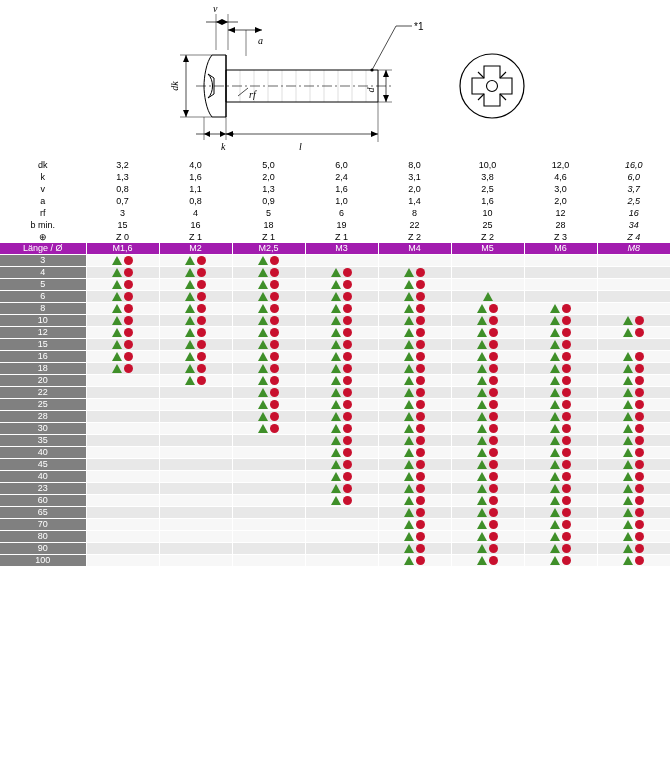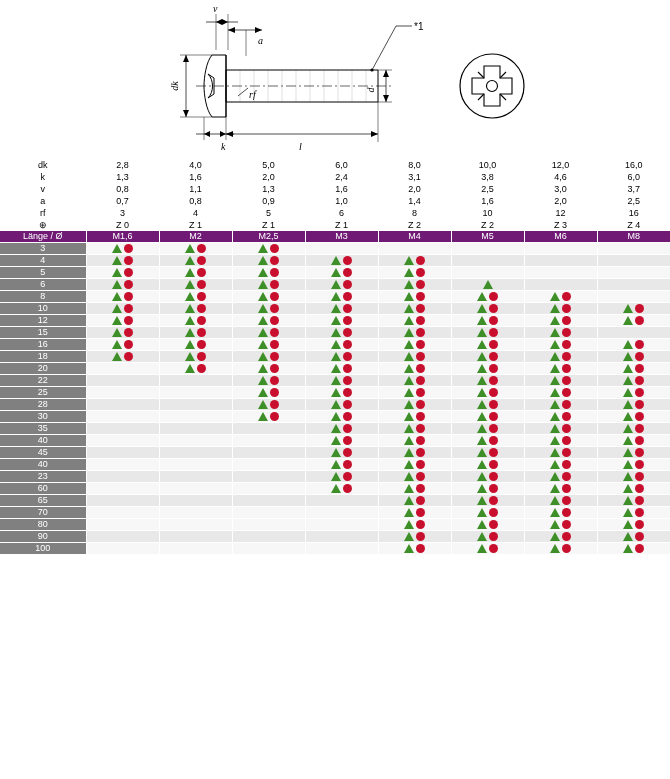--- a/index.html
+++ b/index.html
@@ -52,37 +52,37 @@
   tr.dim td.label {
     font-size: 9px;
   }
   tr.dim td.val {
     font-size: 9px;
   }
   tr.dim.last td { border-bottom: none; }
 
   
   tr.hdr td {
-    background: #701a75;
+    background: #a21caf;
     color: #ffffff;
     font-weight: bold;
     font-size: 9.5px;
     height: 15px;
     border-right: 1px solid #ffffff;
     border-bottom: 1px solid #ffffff;
   }
   tr.hdr td:last-child { border-right: none; }
 
   
   tbody tr td {
     height: 18px;
     border-bottom: 1px solid #ffffff;
     border-right: 1px solid #ffffff;
   }
-  tbody tr td:last-child { border-right: none; }
+  tbody tr td:last-child { border-right: none; font-style: italic; }
 
   td.len {
     background: #808080;
     color: #ffffff;
     font-weight: bold;
     font-size: 9.5px;
   }
   tr.alt td.cell { background: #e8e8e8; }
   tr.reg td.cell { background: #f7f7f7; }
 
@@ -213,21 +213,21 @@
       <col class="sz">
       <col class="sz">
     <col class="sz">
       <col class="sz">
       <col class="sz">
       <col class="sz">
   </colgroup>
   <tbody id="table-body">
       <tr class="dim">
         <td class="label">dk</td>
-        <td class="val">2,8</td>
+        <td class="val">3,2</td>
         <td class="val">4,0</td>
         <td class="val">5,0</td>
         <td class="val">6,0</td>
         <td class="val">8,0</td>
         <td class="val">10,0</td>
         <td class="val">12,0</td>
         <td class="val">16,0</td>
       </tr>
       <tr class="dim">
         <td class="label">k</td>
@@ -266,20 +266,31 @@
         <td class="label">rf</td>
         <td class="val">3</td>
         <td class="val">4</td>
         <td class="val">5</td>
         <td class="val">6</td>
         <td class="val">8</td>
         <td class="val">10</td>
         <td class="val">12</td>
         <td class="val">16</td>
       </tr>
+      <tr class="dim">
+        <td class="label">b min.</td>
+        <td class="val">15</td>
+        <td class="val">16</td>
+        <td class="val">18</td>
+        <td class="val">19</td>
+        <td class="val">22</td>
+        <td class="val">25</td>
+        <td class="val">28</td>
+        <td class="val">34</td>
+      </tr>
       <tr class="dim last">
         <td class="label">⊕</td>
         <td class="val">Z 0</td>
         <td class="val">Z 1</td>
         <td class="val">Z 1</td>
         <td class="val">Z 1</td>
         <td class="val">Z 2</td>
         <td class="val">Z 2</td>
         <td class="val">Z 3</td>
         <td class="val">Z 4</td>

